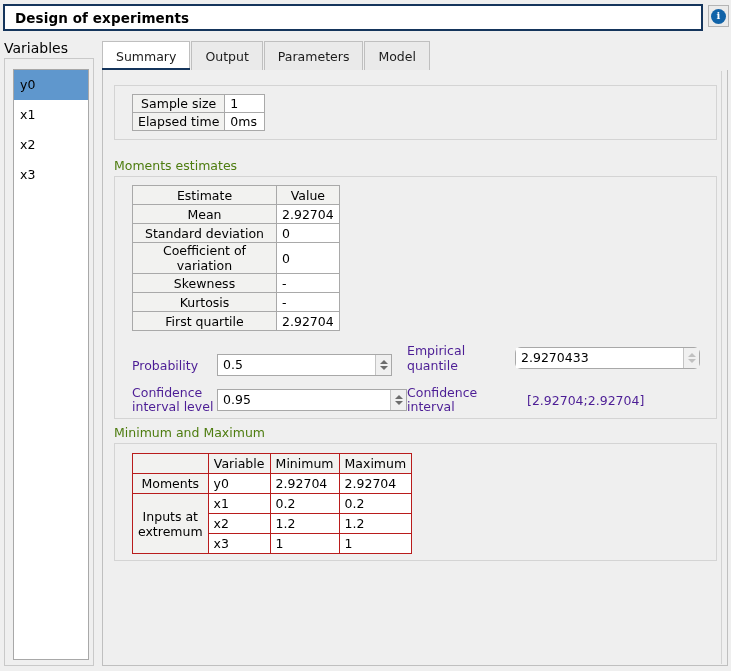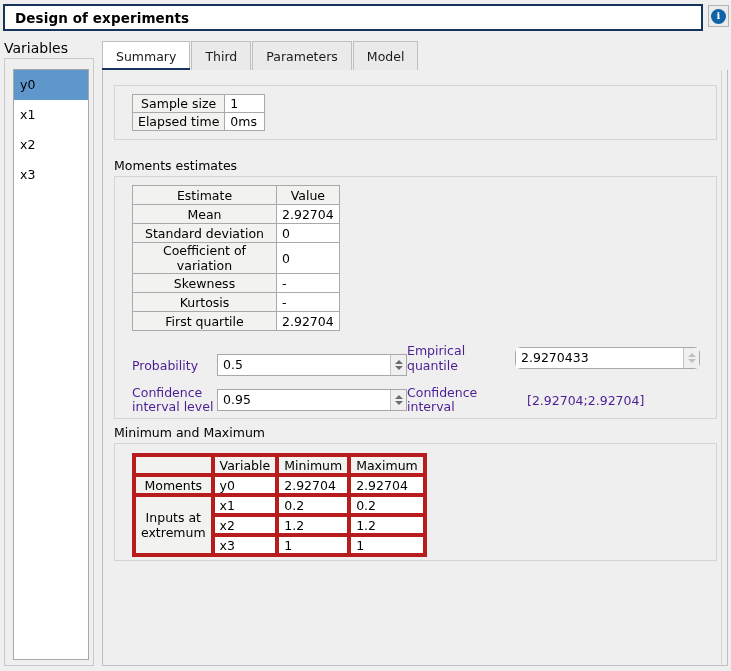--- a/index.html
+++ b/index.html
@@ -170,21 +170,21 @@
     border-left: 1px solid #d2d2d2;
   }
 
   .groupbox {
     border: 1px solid #d4d4d4;
     background: #efefef;
     box-sizing: border-box;
   }
   .section-label {
     font-size: 12.5px;
-    color: #000000;
+    color: #4d7c0f;
   }
 
   
   #group-sample {
     position: absolute;
     left: 11px;
     top: 15px;
     width: 603px;
     height: 55px;
   }
@@ -324,21 +324,21 @@
     width: 603px;
     height: 118px;
   }
   #minmax-table {
     position: absolute;
     left: 17px;
     top: 9px;
     border-collapse: collapse;
   }
   #minmax-table td {
-    border: 4px solid #b91c1c;
+    border: 1px solid #b91c1c;
     height: 20px;
     font-size: 12.5px;
     padding: 0 5px;
     box-sizing: border-box;
   }
   #minmax-table td.corner {
     background: #f2f2f0;
     width: 62px;
   }
   #minmax-table td.hdr {
@@ -372,21 +372,21 @@
 <div id="variables-panel"></div>
 <div id="variables-list">
   <div class="var-item selected">y0</div>
   <div class="var-item">x1</div>
   <div class="var-item">x2</div>
   <div class="var-item">x3</div>
 </div>
 
 <div id="tab-bar">
   <div class="tab active">Summary</div>
-  <div class="tab">Third</div>
+  <div class="tab">Output</div>
   <div class="tab">Parameters</div>
   <div class="tab">Model</div>
 </div>
 
 <div id="content-panel">
 
   <div class="groupbox" id="group-sample">
     <table id="sample-table">
       <tbody>
           <tr>
@@ -432,21 +432,21 @@
       </tr>
       <tr>
         <td class="est">First quartile</td>
         <td class="val">2.92704</td>
       </tr>
     </tbody>
       </table>
 
     <div class="field-row" style="left:17px; top:177px;">
       <span class="field-label" style="width:85px;">Probability</span>
-      <span class="spinbox" style="width:190px;gap:12px;">
+      <span class="spinbox" style="width:175px;gap:12px;">
         <input class="val" type="text" value="0.5" style="">
         <span class="spin-arrows">
           <span class="up"></span>
           <span class="down"></span>
         </span>
       </span>
     </div>
     <div class="field-row" style="left:292px; top:166px;">
       <span class="field-label" style="width:108px;">Empirical quantile</span>
       <span class="spinbox" style="width:185px;border-radius:6px;">

